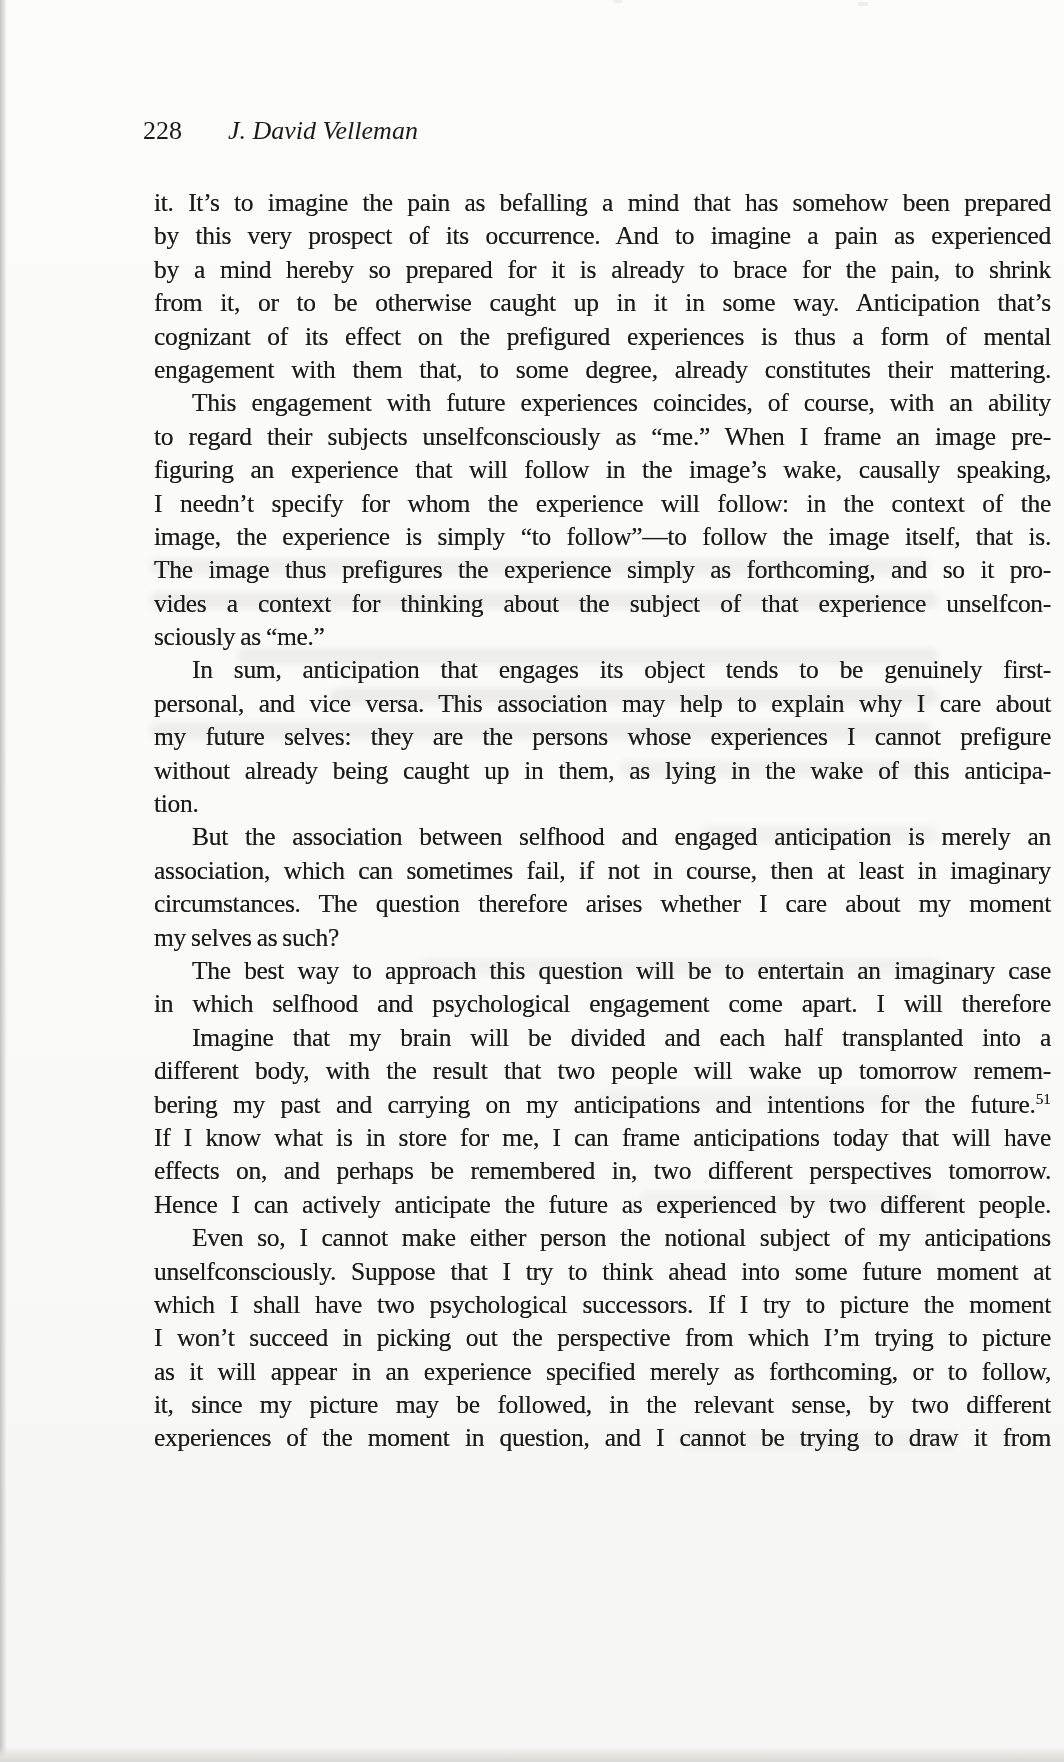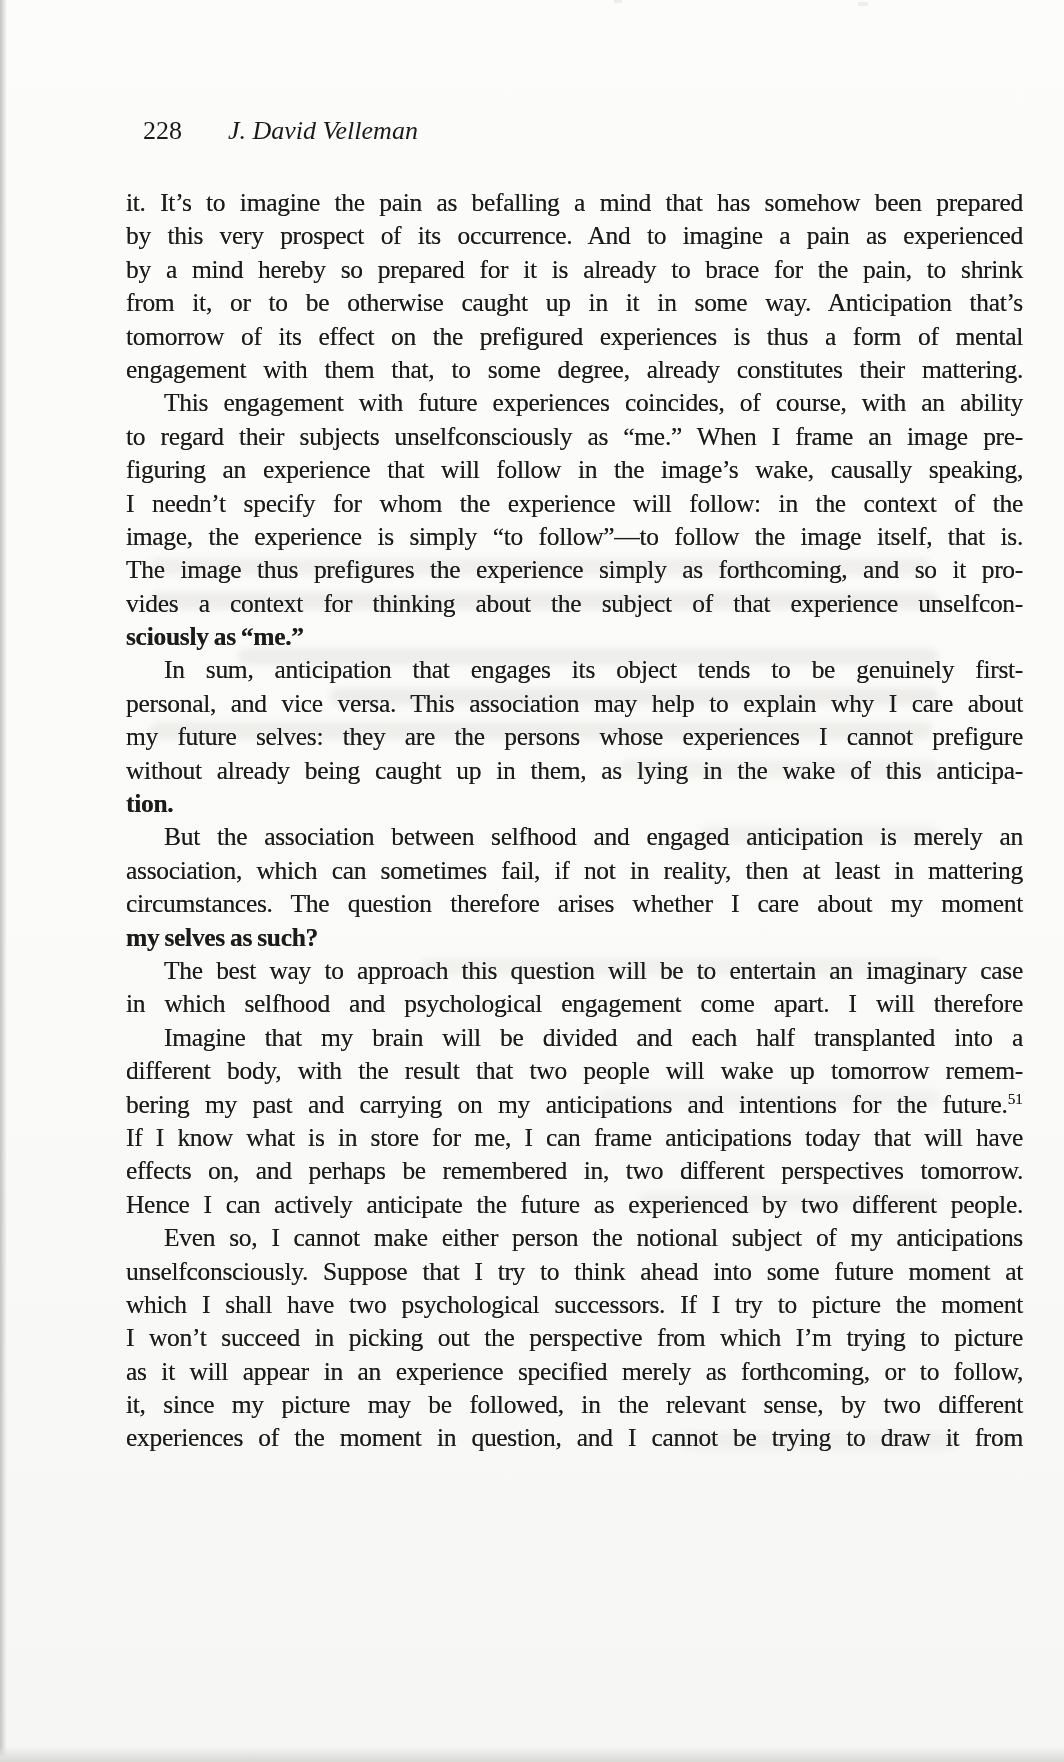--- a/index.html
+++ b/index.html
@@ -30,35 +30,35 @@
     position: absolute; height: 17px; border-radius: 8px;
     background: #8d8a80; filter: blur(3px);
   }
 
   .running-head {
     position: absolute; left: 143px; top: 116px;
     font-size: 26px; line-height: 30px; white-space: nowrap;
   }
   .running-head .author { font-style: italic; margin-left: 46px; }
 
-  .content { position: absolute; left: 126px; top: 186px; width: 897px; }
+  .content { position: absolute; left: 154px; top: 186px; width: 897px; }
 
   .para { margin: 0; }
   .line {
     font-size: 25.5px;
     height: 33.4px;
     line-height: 33.4px;
     letter-spacing: -0.3px;
     word-spacing: -1px;
     text-align: justify;
     text-align-last: justify;
     text-shadow: 0 0 0.5px rgba(25,25,25,0.65);
     overflow: visible;
   }
-  .line.flush-left { text-align-last: left; font-weight: bold; }
+  .line.flush-left { text-align-last: left; }
   .para.indent .line:first-child { text-indent: 38px; }
 
   .line sup {
     font-size: 0.6em;
     line-height: 0;
     vertical-align: super;
     letter-spacing: 0;
   }
 
   .section-heading {
@@ -90,21 +90,21 @@
   <div class="running-head">
     <span>228</span><span class="author">J. David Velleman</span>
   </div>
 
   <div class="content">
       <div class="para">
         <div class="line">it. It’s to imagine the pain as befalling a mind that has somehow been prepared</div>
         <div class="line">by this very prospect of its occurrence. And to imagine a pain as experienced</div>
         <div class="line">by a mind hereby so prepared for it is already to brace for the pain, to shrink</div>
         <div class="line">from it, or to be otherwise caught up in it in some way. Anticipation that’s</div>
-        <div class="line">tomorrow of its effect on the prefigured experiences is thus a form of mental</div>
+        <div class="line">cognizant of its effect on the prefigured experiences is thus a form of mental</div>
         <div class="line">engagement with them that, to some degree, already constitutes their mattering.</div>
       </div>
       <div class="para indent">
         <div class="line">This engagement with future experiences coincides, of course, with an ability</div>
         <div class="line">to regard their subjects unselfconsciously as “me.” When I frame an image pre-</div>
         <div class="line">figuring an experience that will follow in the image’s wake, causally speaking,</div>
         <div class="line">I needn’t specify for whom the experience will follow: in the context of the</div>
         <div class="line">image, the experience is simply “to follow”—to follow the image itself, that is.</div>
         <div class="line">The image thus prefigures the experience simply as forthcoming, and so it pro-</div>
         <div class="line">vides a context for thinking about the subject of that experience unselfcon-</div>
@@ -112,21 +112,21 @@
       </div>
       <div class="para indent">
         <div class="line">In sum, anticipation that engages its object tends to be genuinely first-</div>
         <div class="line">personal, and vice versa. This association may help to explain why I care about</div>
         <div class="line">my future selves: they are the persons whose experiences I cannot prefigure</div>
         <div class="line">without already being caught up in them, as lying in the wake of this anticipa-</div>
         <div class="line flush-left">tion.</div>
       </div>
       <div class="para indent">
         <div class="line">But the association between selfhood and engaged anticipation is merely an</div>
-        <div class="line">association, which can sometimes fail, if not in reality, then at least in mattering</div>
+        <div class="line">association, which can sometimes fail, if not in course, then at least in imaginary</div>
         <div class="line">circumstances. The question therefore arises whether I care about my moment</div>
         <div class="line flush-left">my selves as such?</div>
       </div>
       <div class="para indent">
         <div class="line">The best way to approach this question will be to entertain an imaginary case</div>
         <div class="line">in which selfhood and psychological engagement come apart. I will therefore</div>
       </div>
       <div class="para indent">
         <div class="line">Imagine that my brain will be divided and each half transplanted into a</div>
         <div class="line">different body, with the result that two people will wake up tomorrow remem-</div>

